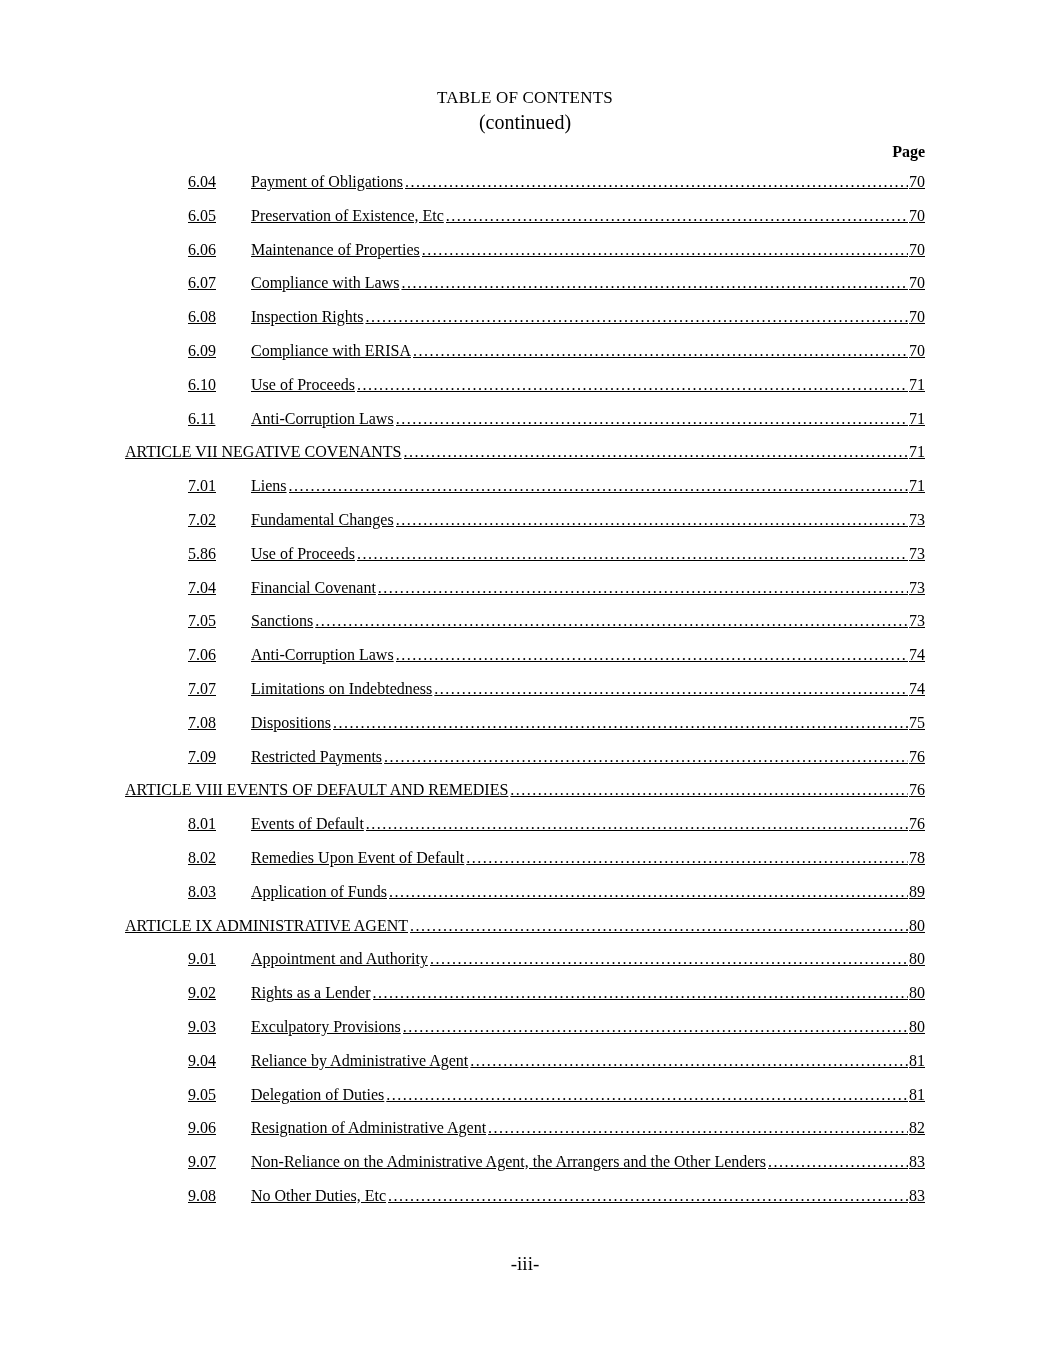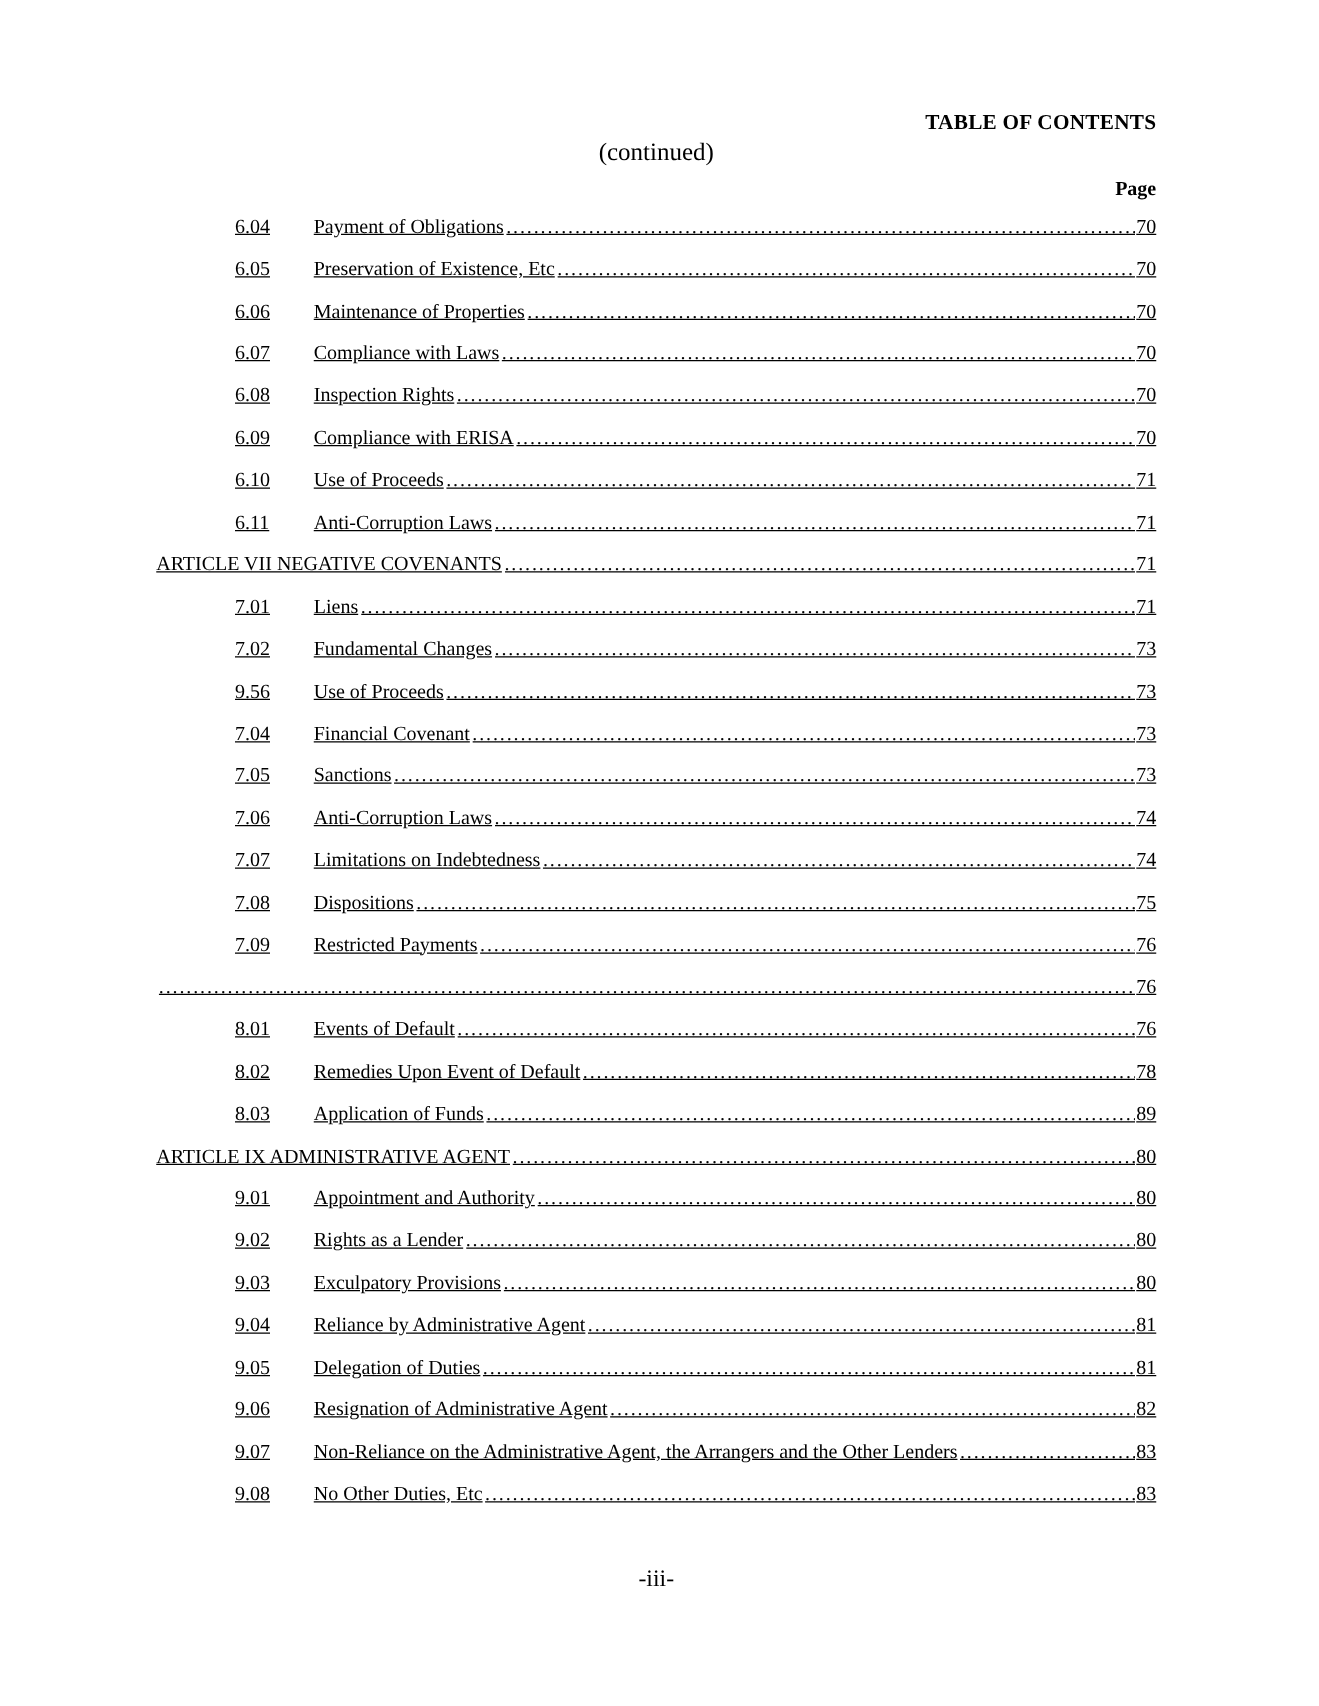--- a/index.html
+++ b/index.html
@@ -10,22 +10,22 @@
     font-family: "Liberation Serif", "DejaVu Serif", serif;
     color: #000000;
     position: relative;
   }
   .page {
     width: 1055px;
     height: 1365px;
     padding: 88px 130px 0 125px;
   }
   .doc-title {
-    text-align: right;
-    font-weight: bold;
+    text-align: center;
+    font-weight: normal;
     font-size: 17px;
     letter-spacing: 0.2px;
   }
   .doc-subtitle {
     text-align: center;
     font-size: 20px;
     margin-top: 3px;
   }
   .page-label-row {
     text-align: right;
@@ -157,21 +157,21 @@
   </div>
 
   <div class="toc-row section">
     <span class="num">7.02</span>
     <span class="entry-title">Fundamental Changes</span>
     <span class="dots"></span>
     <span class="pagenum">73</span>
   </div>
 
   <div class="toc-row section">
-    <span class="num">9.56</span>
+    <span class="num">5.86</span>
     <span class="entry-title">Use of Proceeds</span>
     <span class="dots"></span>
     <span class="pagenum">73</span>
   </div>
 
   <div class="toc-row section">
     <span class="num">7.04</span>
     <span class="entry-title">Financial Covenant</span>
     <span class="dots"></span>
     <span class="pagenum">73</span>
@@ -207,20 +207,21 @@
 
   <div class="toc-row section">
     <span class="num">7.09</span>
     <span class="entry-title">Restricted Payments</span>
     <span class="dots"></span>
     <span class="pagenum">76</span>
   </div>
 
   <div class="toc-row article">
 
+    <span class="entry-title">ARTICLE VIII EVENTS OF DEFAULT AND REMEDIES</span>
     <span class="dots"></span>
     <span class="pagenum">76</span>
   </div>
 
   <div class="toc-row section">
     <span class="num">8.01</span>
     <span class="entry-title">Events of Default</span>
     <span class="dots"></span>
     <span class="pagenum">76</span>
   </div>

